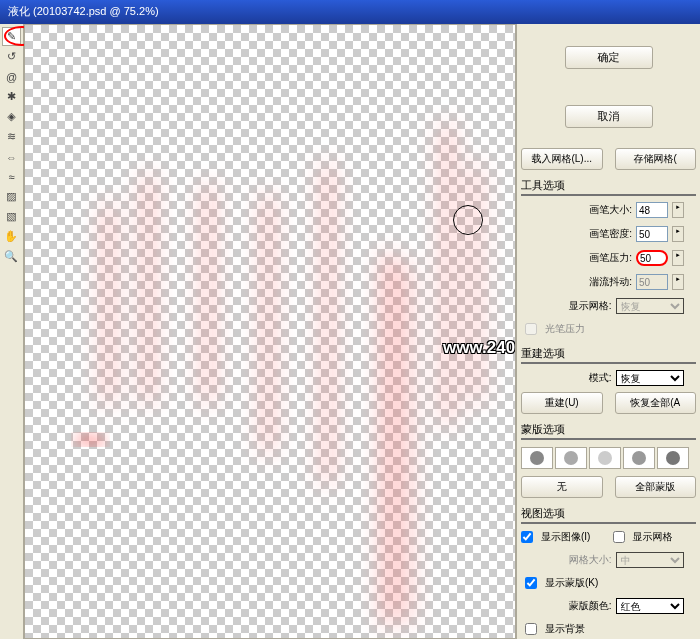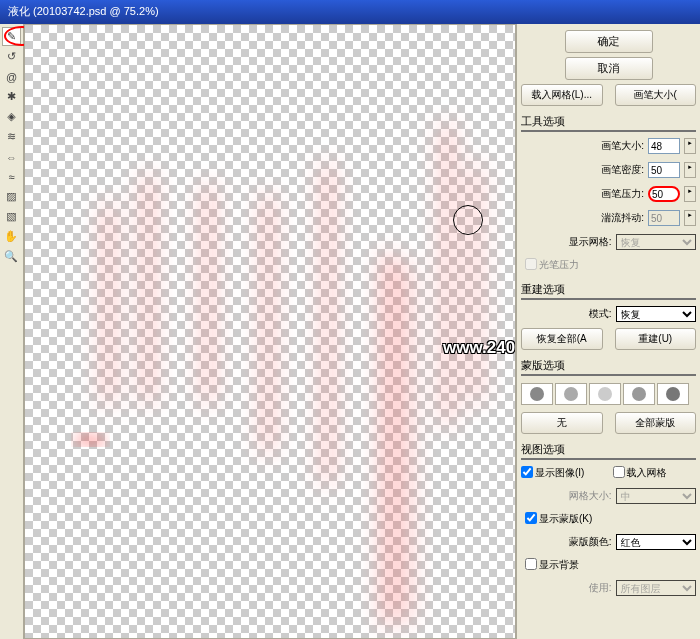--- a/index.html
+++ b/index.html
@@ -12,33 +12,33 @@
 .tool.active{border:1px solid #aca899;background:#fff}
 .tool-highlight{position:absolute;border:2px solid red;border-radius:50%;width:36px;height:20px;left:4px;top:26px;pointer-events:none}
 .canvas-area{flex:1;position:relative;border:1px solid #aca899;overflow:hidden}
 .checkerboard{position:absolute;inset:0;background-image:repeating-conic-gradient(#fff 0 90deg,#ccc 0 180deg);background-size:16px 16px}
 .artwork{position:absolute;inset:0;display:flex;align-items:center;justify-content:center}
 .artwork svg{width:100%;height:100%}
 .cursor-circle{position:absolute;width:30px;height:30px;border:1px solid #000;border-radius:50%;left:428px;top:180px}
 .watermark{position:absolute;left:418px;top:313px;font-size:17px;font-weight:bold;color:#fff;text-shadow:-1px -1px 0 #000,1px -1px 0 #000,-1px 1px 0 #000,1px 1px 0 #000}
 .panel{width:184px;background:#ece9d8;border-left:1px solid #aca899;padding:6px 4px;display:flex;flex-direction:column;gap:4px;overflow:hidden}
 .btn{background:linear-gradient(#fff,#e8e4d4);border:1px solid #aca899;border-radius:3px;padding:3px 8px;cursor:pointer;text-align:center}
-.btn.main{width:88px;margin:0 auto}
+.btn.main{width:88px;margin:16px auto}
 .btn-row{display:flex;gap:12px}
 .btn-row .btn{flex:1;font-size:10px;padding:3px 2px}
 .section-label{font-size:11px;margin-top:4px;border-bottom:2px solid #737373;padding-bottom:1px}
-.field-row{display:flex;align-items:center;gap:4px;margin:2px 0;padding-left:12px}
+.field-row{display:flex;align-items:center;gap:4px;margin:2px 12px;padding-left:12px}
 .field-row label{flex:1;text-align:right;font-size:10px}
 .field-row input[type=text]{width:32px;height:16px;border:1px solid #7f9db9;font-size:10px;padding:0 2px;background:#fff}
 .field-row input[type=text]:disabled{background:#ece9d8;color:#888}
 .field-row .spinner{width:12px;height:16px;border:1px solid #aca899;background:#ece9d8;cursor:pointer;font-size:7px;text-align:center;line-height:7px}
 .field-row select{height:16px;border:1px solid #000000;font-size:10px;background:#fff;flex:1}
 .field-row select:disabled{background:#ece9d8;color:#888}
 .highlight-red{border:2px solid red !important;border-radius:8px}
-.checkbox-row{display:flex;gap:2px;margin:2px 0;padding-left:4px}
+.checkbox-row{display:flex;align-items:center;gap:8px;margin:2px 0;padding-left:4px}
 .checkbox-row input{width:12px;height:12px}
 .checkbox-row label{font-size:10px}
 .mask-row{display:flex;gap:2px;margin:3px 0;align-items:center}
 .mask-btn{width:32px;height:22px;border:1px solid #aca899;background:#fff;display:flex;align-items:center;justify-content:center;cursor:pointer}
 .mask-btn .circ{width:14px;height:14px;border-radius:50%;background:#888}
 .inline-row{display:flex;gap:8px}
 .inline-row .checkbox-row{flex:1;padding-left:0}
 </style>
 </head>
 <body>
@@ -98,21 +98,21 @@
     </div>
     <div class="cursor-circle"></div>
     <div class="watermark">www.240ps.com</div>
   </div>
 
   <div class="panel">
     <button class="btn main">确定</button>
     <button class="btn main">取消</button>
     <div class="btn-row">
       <button class="btn">载入网格(L)...</button>
-      <button class="btn">画笔大小(</button>
+      <button class="btn">存储网格(</button>
     </div>
 
     <div class="section-label">工具选项</div>
     <div class="field-row">
       <label>画笔大小:</label>
       <input type="text" value="48" style="">
       <div class="spinner">▸</div>
     </div>
     <div class="field-row">
       <label>画笔密度:</label>
@@ -137,22 +137,22 @@
       <input type="checkbox" disabled="" style="">
       <label style="color:#888">光笔压力</label>
     </div>
 
     <div class="section-label">重建选项</div>
     <div class="field-row">
       <label>模式:</label>
       <select><option>恢复</option></select>
     </div>
     <div class="btn-row">
+      <button class="btn">重建(U)</button>
       <button class="btn">恢复全部(A</button>
-      <button class="btn">重建(U)</button>
     </div>
 
     <div class="section-label">蒙版选项</div>
     <div class="mask-row">
       <div class="mask-btn">
           <div class="circ"></div>
         </div>
       <div class="mask-btn">
           <div class="circ" style="background:#aaa"></div>
         </div>
@@ -172,21 +172,21 @@
     </div>
 
     <div class="section-label">视图选项</div>
     <div class="inline-row">
       <div class="checkbox-row">
         <input type="checkbox" checked="" style="">
         <label>显示图像(I)</label>
       </div>
       <div class="checkbox-row">
         <input type="checkbox" style="">
-        <label>载入网格</label>
+        <label>显示网格</label>
       </div>
     </div>
     <div class="field-row">
       <label style="color:#888">网格大小:</label>
       <select disabled=""><option>中</option></select>
     </div>
     <div class="checkbox-row">
       <input type="checkbox" checked="" style="">
       <label>显示蒙版(K)</label>
     </div>

